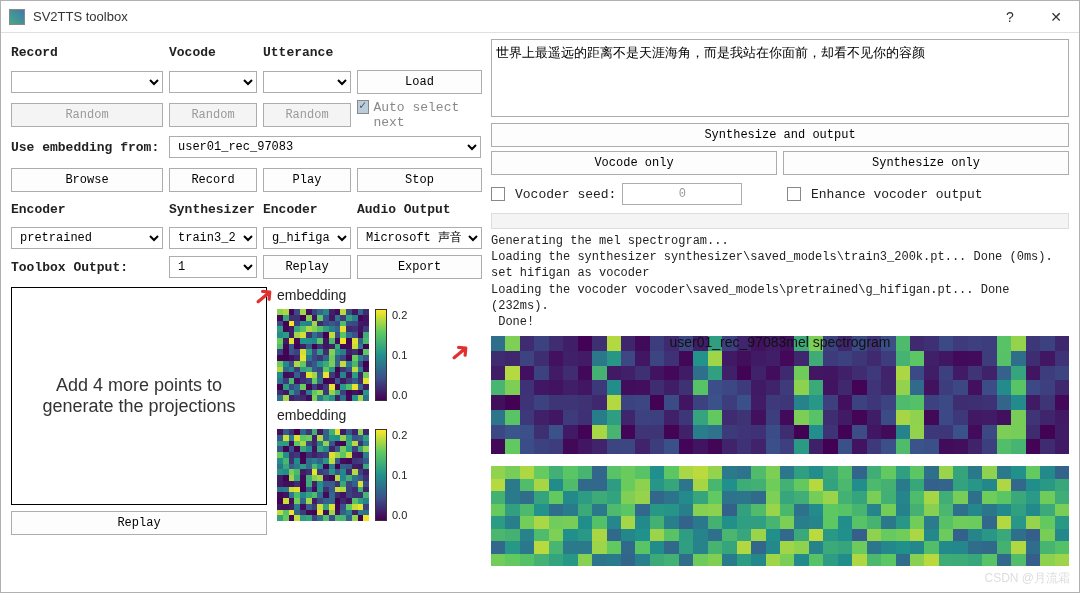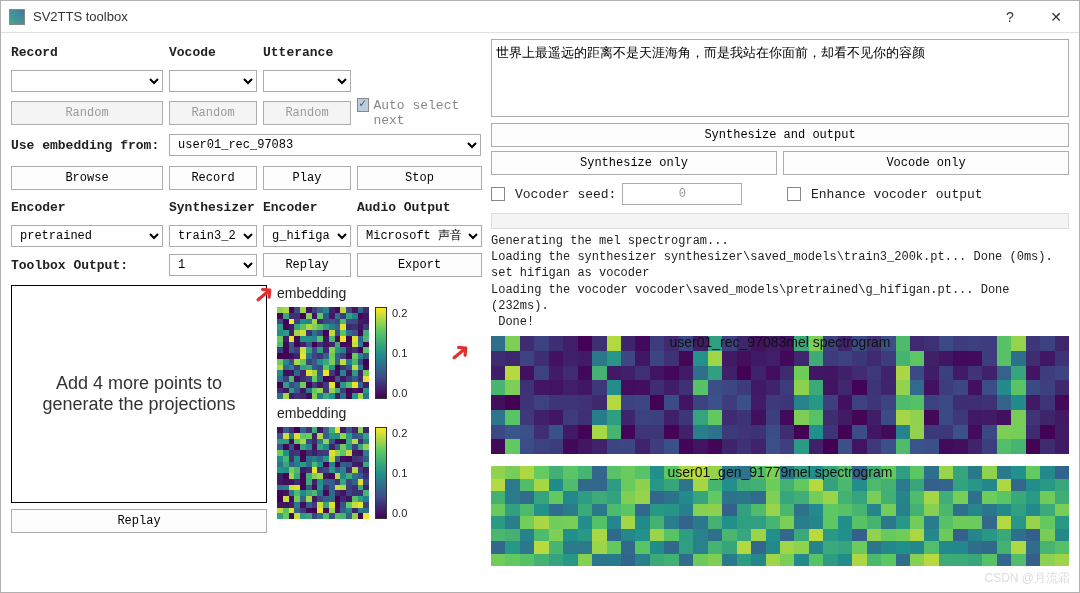--- a/index.html
+++ b/index.html
@@ -123,20 +123,21 @@
         <div class="hdr">Vocode</div>
         <div class="hdr">Utterance</div>
         <div></div>
       </div>
       <div class="sec-gap"></div>
 
       <div class="grid4">
         <select><option></option></select>
         <select><option></option></select>
         <select><option></option></select>
+        <button>Load</button>
       </div>
 
       <div class="grid4" style="margin-top:6px;">
         <button disabled="">Random</button>
         <button disabled="">Random</button>
         <button disabled="">Random</button>
         <div class="mono" style="display:flex;align-items:flex-start;color:#888;">
           <span class="checkbox checked"></span>
           <span>Auto select next</span>
         </div>
@@ -728,22 +729,22 @@
           </div>
         </div>
       </div>
       <span class="arrow" style="left:438px;top:298px;">➜</span>
     </div>
 
     <div class="right-panel">
       <textarea rows="4" style="height: 78px;">世界上最遥远的距离不是天涯海角，而是我站在你面前，却看不见你的容颜</textarea>
       <button style="margin-top:6px;">Synthesize and output</button>
       <div class="row" style="margin-top:4px;gap:6px;">
+        <button style="flex:1;">Vocode only</button>
         <button style="flex:1;">Synthesize only</button>
-        <button style="flex:1;">Vocode only</button>
       </div>
       <div class="row mono" style="margin-top:4px;gap:14px;">
         <div style="display:flex;align-items:center;gap:6px;flex:1;">
           <span class="checkbox"></span>
           <span>Vocoder seed:</span>
           <input type="text" style="width: 120px; color: rgb(153, 153, 153); text-align: center;" disabled="" value="0">
         </div>
         <div style="display:flex;align-items:center;gap:6px;flex:1;">
           <span class="checkbox"></span>
           <span>Enhance vocoder output</span>
@@ -1075,21 +1076,20 @@
             <div style="background: rgb(64, 35, 107);"></div>
             <div style="background: rgb(61, 62, 125);"></div>
             <div style="background: rgb(82, 190, 106);"></div>
             <div style="background: rgb(71, 180, 113);"></div>
             <div style="background: rgb(67, 4, 86);"></div>
             <div style="background: rgb(63, 43, 112);"></div>
             <div style="background: rgb(65, 26, 101);"></div>
           </div>
       </div>
       <div class="spectro" style="margin-top:12px;">
-        <div class="title plot-label">user01_gen_91779mel spectrogram</div>
         <div id="spec2" class="specimg" style="height:100px;">
             <div style="background: rgb(145, 210, 78);"></div>
             <div style="background: rgb(119, 205, 88);"></div>
             <div style="background: rgb(173, 216, 67);"></div>
             <div style="background: rgb(101, 202, 95);"></div>
             <div style="background: rgb(66, 175, 116);"></div>
             <div style="background: rgb(89, 197, 100);"></div>
             <div style="background: rgb(71, 180, 113);"></div>
             <div style="background: rgb(50, 102, 139);"></div>
             <div style="background: rgb(87, 194, 102);"></div>

